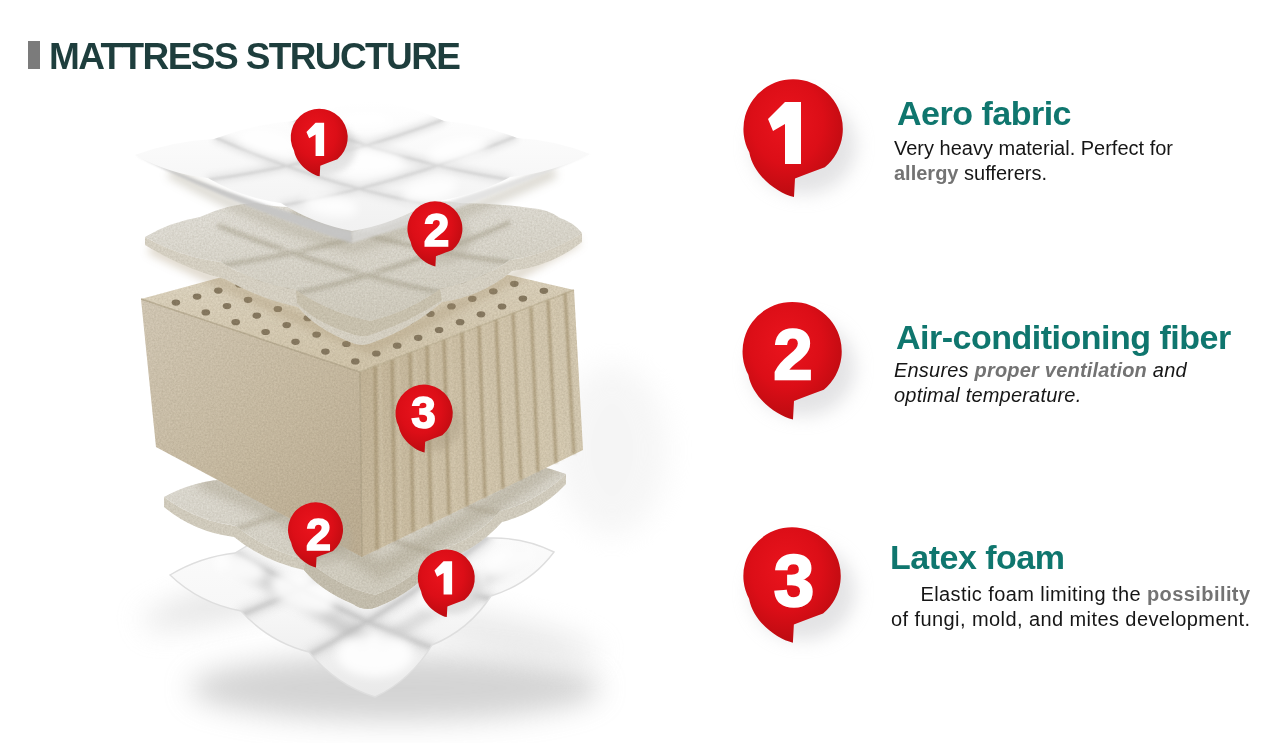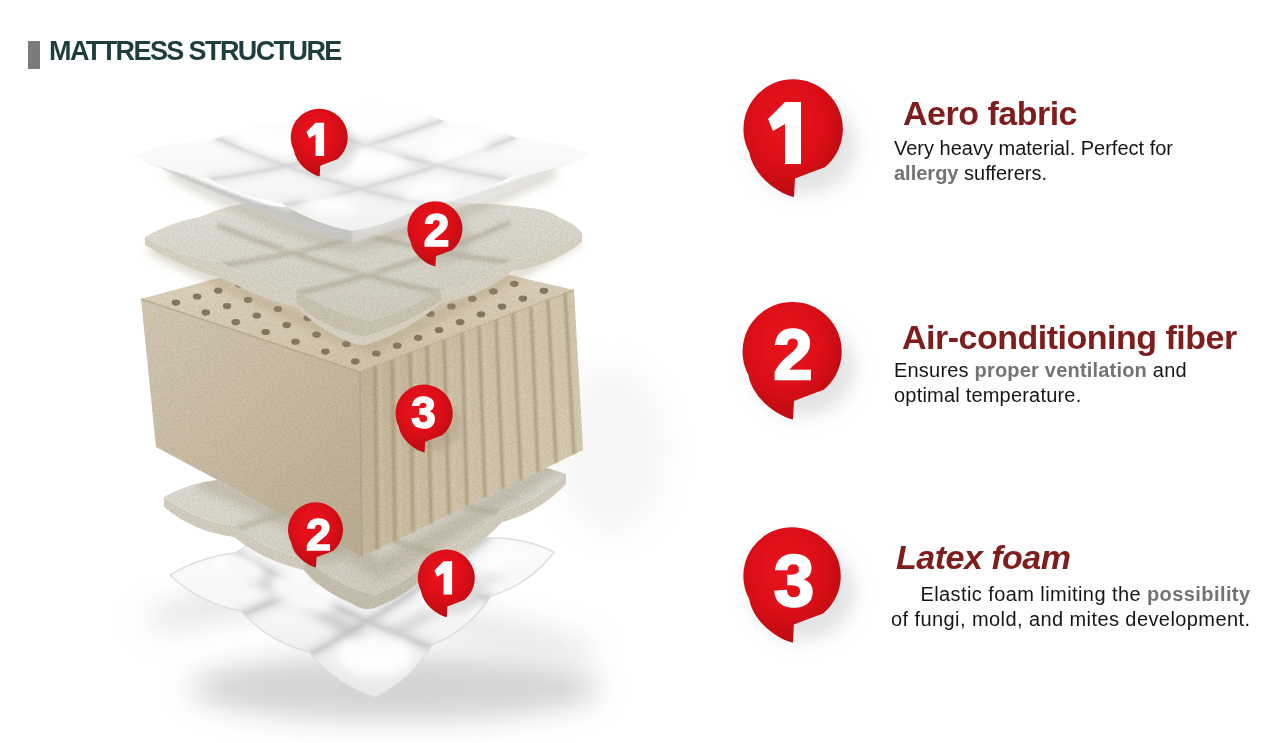--- a/index.html
+++ b/index.html
@@ -1,23 +1,23 @@
 <!DOCTYPE html>
 <html><head>
 <meta charset="utf-8">
 <style>
   html,body{margin:0;padding:0;width:1280px;height:743px;overflow:hidden;background:#ffffff;
     font-family:"Liberation Sans", sans-serif;}
   .abs{position:absolute;}
-  #title{left:49px;top:38px;font-weight:bold;font-size:27px;letter-spacing:-1.6px;color:#1e3e3d;white-space:nowrap;line-height:1;}
+  #title{left:49px;top:38px;font-weight:bold;font-size:37px;letter-spacing:-1.6px;color:#1e3e3d;white-space:nowrap;line-height:1;}
   #bullet{left:28px;top:41px;width:12px;height:28px;background:#7b7b7b;}
-  .head{font-weight:bold;font-size:34px;letter-spacing:-0.5px;color:#7f1d1d;white-space:nowrap;line-height:1;margin-left:6px;}
+  .head{font-weight:bold;font-size:34px;letter-spacing:-0.5px;color:#0f766e;white-space:nowrap;line-height:1;}
   .body{font-size:20px;color:#161616;white-space:nowrap;line-height:25px;letter-spacing:0px;}
   .body b{color:#737373;}
-  #b2t{letter-spacing:0.2px;} #b3t{letter-spacing:0.42px;}
+  #b2t{letter-spacing:0.2px;font-style:italic;} #b3t{letter-spacing:0.42px;}
 </style>
 </head>
 <body>
 <svg class="abs" style="left:0;top:0" width="1280" height="743" viewBox="0 0 1280 743">
 <defs>
   <radialGradient id="red" cx="44%" cy="36%" r="72%">
     <stop offset="0" stop-color="#ea141d"></stop>
     <stop offset="0.5" stop-color="#dc0e17"></stop>
     <stop offset="1" stop-color="#b30a0f"></stop>
   </radialGradient>
@@ -341,14 +341,14 @@
 
 <div id="bullet" class="abs"></div>
 <div id="title" class="abs">MATTRESS STRUCTURE</div>
 
 <div class="abs head" style="left:897px;top:96px;">Aero fabric</div>
 <div class="abs body" style="left:894px;top:136px;">Very heavy material. Perfect for<br><b>allergy</b> sufferers.</div>
 
 <div class="abs head" style="left:896px;top:320px;">Air-conditioning fiber</div>
 <div class="abs body" id="b2t" style="left:894px;top:358px;">Ensures <b>proper ventilation</b> and<br>optimal temperature.</div>
 
-<div class="abs head" style="left:890px;top:540px;font-style:italic;">Latex foam</div>
+<div class="abs head" style="left:890px;top:540px;">Latex foam</div>
 <div class="abs body" id="b3t" style="left:891px;top:582px;text-align:right;">Elastic foam limiting the <b>possibility</b><br>of fungi, mold, and mites development.</div>
 
 </body></html>

